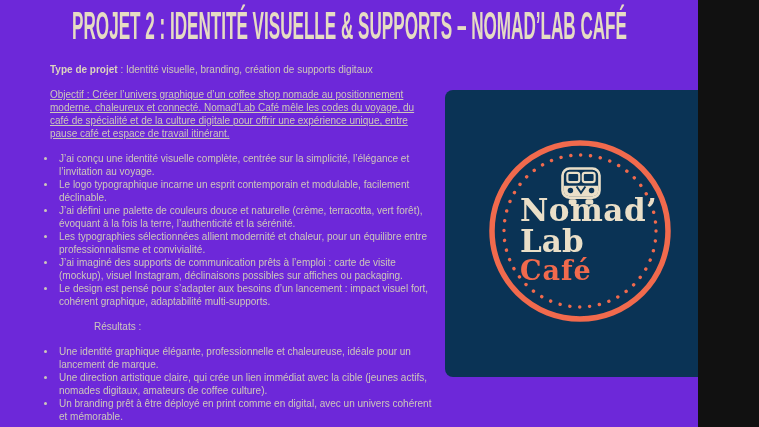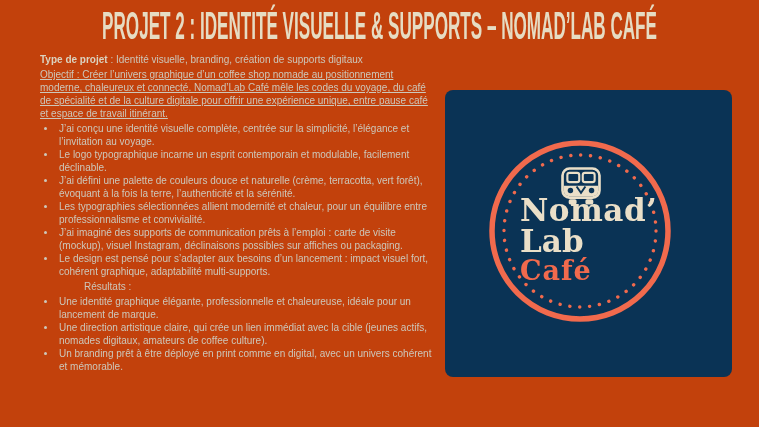--- a/index.html
+++ b/index.html
@@ -1,36 +1,36 @@
 <!DOCTYPE html>
 <html><head>
 <meta charset="utf-8">
 <style>
   html,body { margin:0; padding:0; background:#111; }
   .slide {
-    position:relative; width:759px; height:427px;
-    background:#c2410c; overflow:hidden;
+    position:relative; width:698px; height:427px;
+    background:#6d28d9; overflow:hidden;
     font-family:"Liberation Sans", sans-serif;
   }
 
   
   .title-row { position:absolute; top:9px; left:0; width:100%; display:flex; justify-content:center; }
   .title {
     display:inline-block; white-space:nowrap;
     font-family:"Liberation Sans", sans-serif;
     font-weight:bold; font-size:38px; line-height:34px;
     color:#e6dcc3; transform:scaleX(0.45); letter-spacing:0;
   }
 
   
   .content {
     position:absolute; left:38px; top:51px; width:402px;
     color:#cdc7ba; font-size:10px; line-height:13px;
   }
-  .content p { margin:2px; }
+  .content p { margin:12px; }
   .p-type { margin-bottom:15px; }
   .p-type .lbl { font-weight:bold; color:#dbd2bf; }
   .p-objectif { margin-bottom:7px;text-decoration:underline; }
   .content ul { margin:0; padding-left:19px; }
   .content li { padding-left:2px; margin:0; }
   .resultats-label { margin-top:13px;padding-left:44px; }
 
   
   .logo-panel {
     position:absolute; left:445px; top:90px; width:287px; height:287px;

